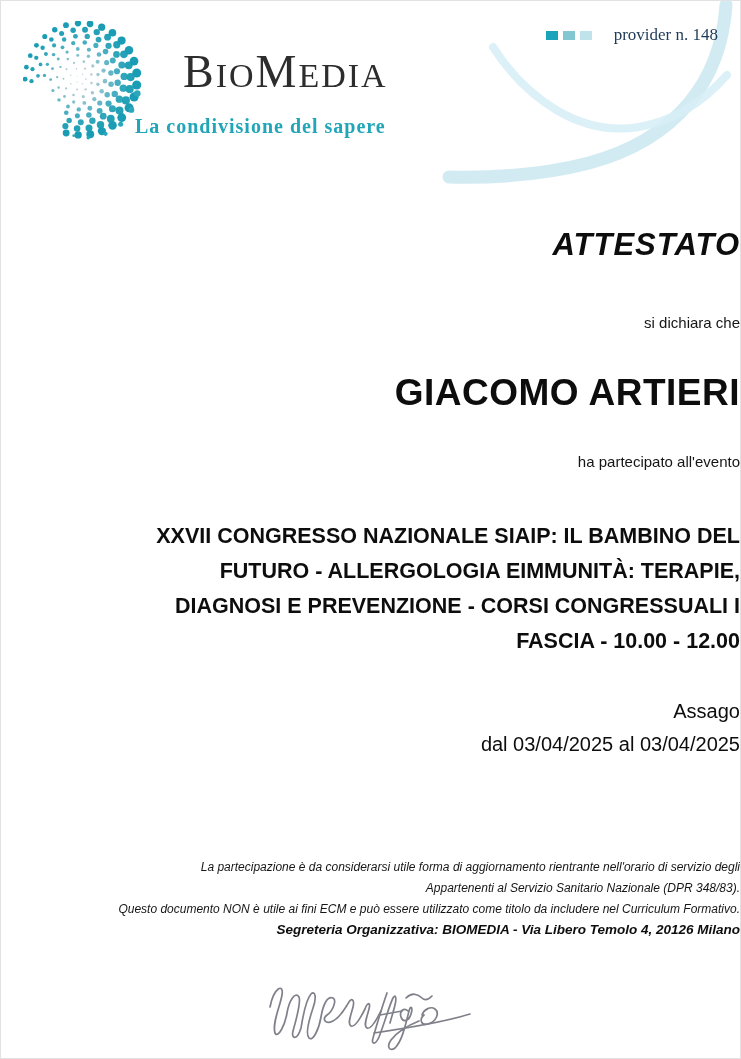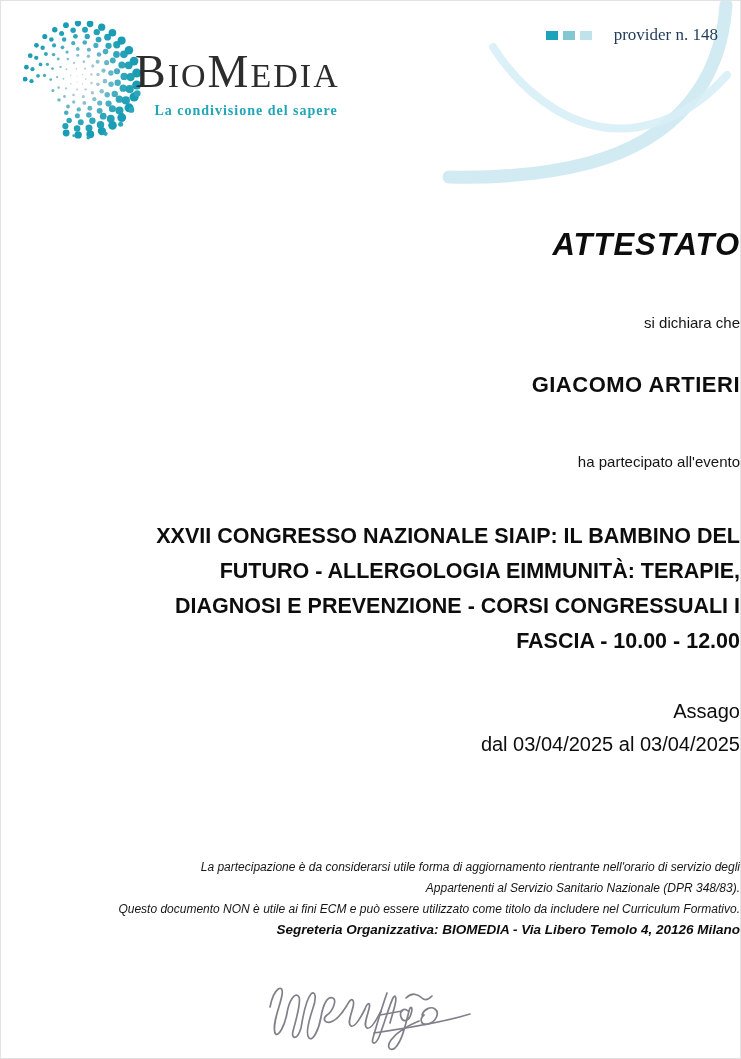--- a/index.html
+++ b/index.html
@@ -14,34 +14,34 @@
     font-family:"Liberation Sans", sans-serif;
     color:#111;
   }
   
   .logo-block{position:absolute;left:22px;top:20px;display:flex;align-items:flex-start;}
   .spiral{width:120px;height:122px;}
   .logo-text{margin-left:-8px;margin-top:28px;text-align:right;}
   .biomedia{font-family:"Liberation Serif", serif;color:#2d2d2d;letter-spacing:2px;white-space:nowrap;line-height:1;}
   .biomedia .cap{font-size:46px;}
   .biomedia .sm{font-size:34px;}
-  .tagline{font-family:"Liberation Serif", serif;font-weight:bold;font-size:14px;color:#21a6b8;letter-spacing:1px;margin-top:8px;padding-right:2px;}
+  .tagline{font-family:"Liberation Serif", serif;font-weight:bold;font-size:20px;color:#21a6b8;letter-spacing:1px;margin-top:20px;padding-right:2px;}
   .provider{position:absolute;right:22px;top:24px;display:flex;align-items:center;gap:22px;z-index:2;}
   .squares{display:flex;gap:5px;align-items:center;}
   .sq{width:12px;height:9px;display:inline-block;}
   .sq1{background:#1ba3bc;}
   .sq2{background:#82c7d2;}
   .sq3{background:#c0e2ea;}
   .provider-label{font-family:"Liberation Serif", serif;font-size:17px;color:#1e3a56;}
   .swoosh{position:absolute;right:0;top:0;width:311px;height:210px;z-index:1;pointer-events:none;}
   
   .center{position:absolute;left:0;width:100%;text-align:right;}
   .title{top:226px;font-size:31px;font-weight:bold;font-style:italic;letter-spacing:1px;color:#0d0d0d;}
   .declare{top:313px;font-size:15px;color:#151515;}
-  .attendee{top:371px;font-size:22px;font-weight:bold;letter-spacing:0.5px;color:#0d0d0d;}
+  .attendee{top:371px;font-size:37px;font-weight:bold;letter-spacing:0.5px;color:#0d0d0d;}
   .participation{top:452px;font-size:15px;color:#151515;}
   .event{top:518px;font-size:21.5px;font-weight:bold;line-height:35px;color:#0d0d0d;}
   .location{top:699px;font-size:20px;font-weight:normal;color:#0d0d0d;}
   .dates{top:732px;font-size:20px;color:#0d0d0d;}
   
   .disclaimer{top:856px;font-size:12px;font-style:italic;line-height:21px;color:#161616;}
   .organizer{top:921px;font-size:13.5px;font-weight:bold;font-style:italic;color:#0d0d0d;}
   .signature-wrap{position:absolute;left:50%;transform:translateX(-50%);top:970px;width:230px;height:85px;}
 </style>
 </head>

